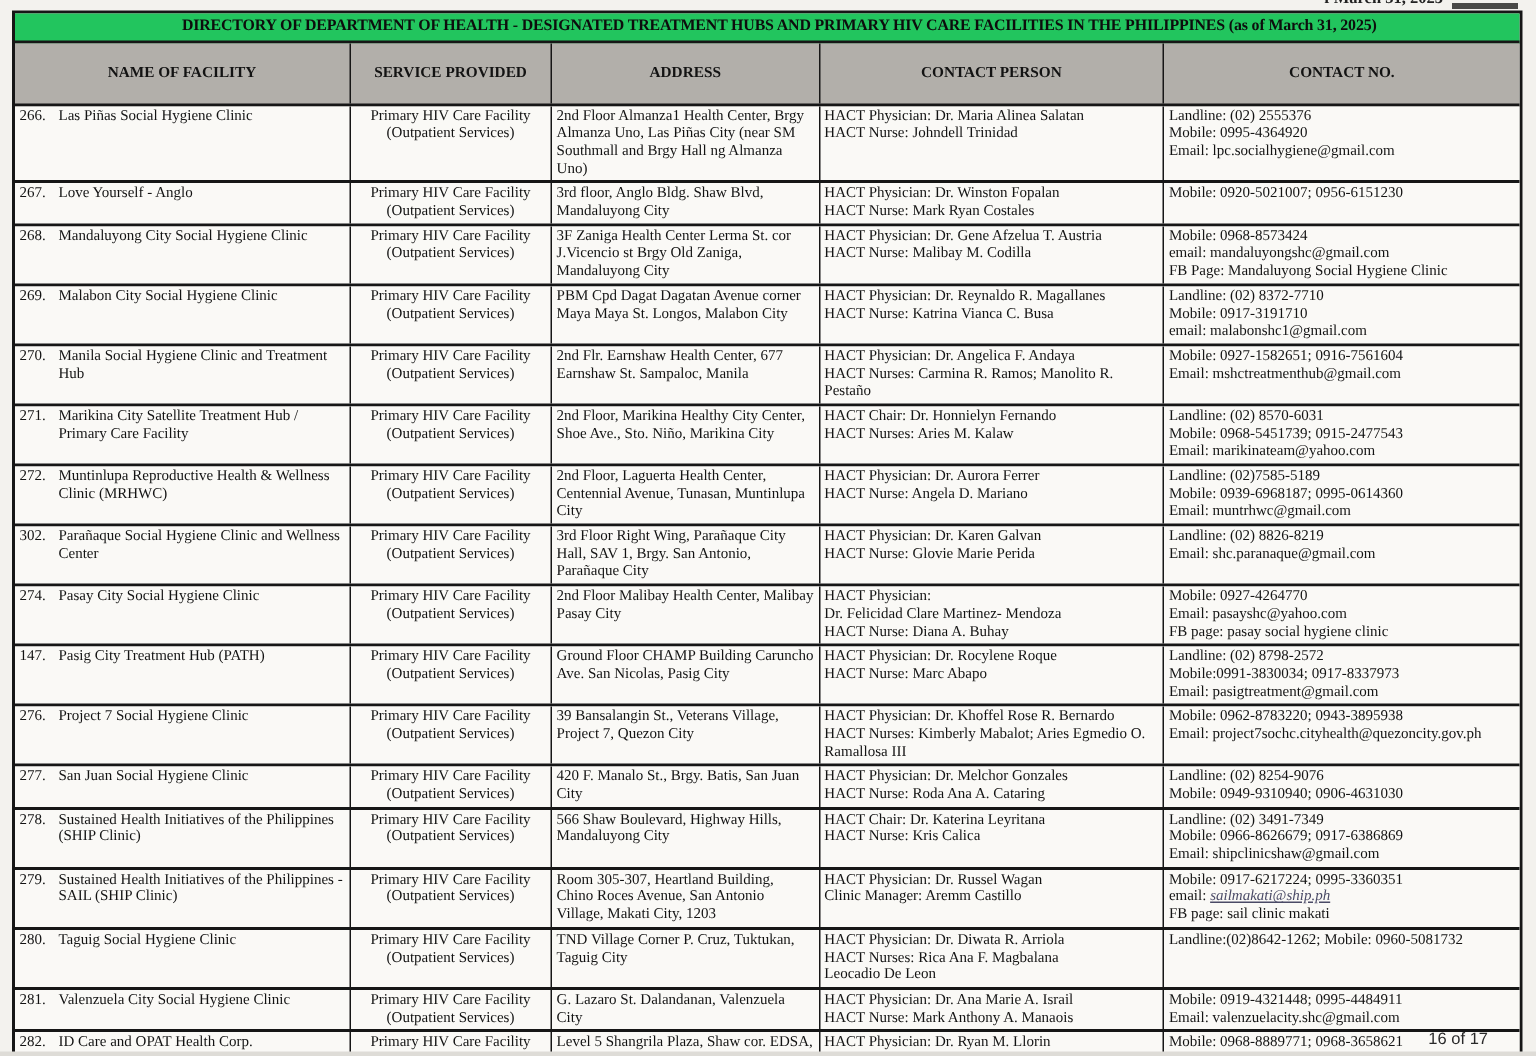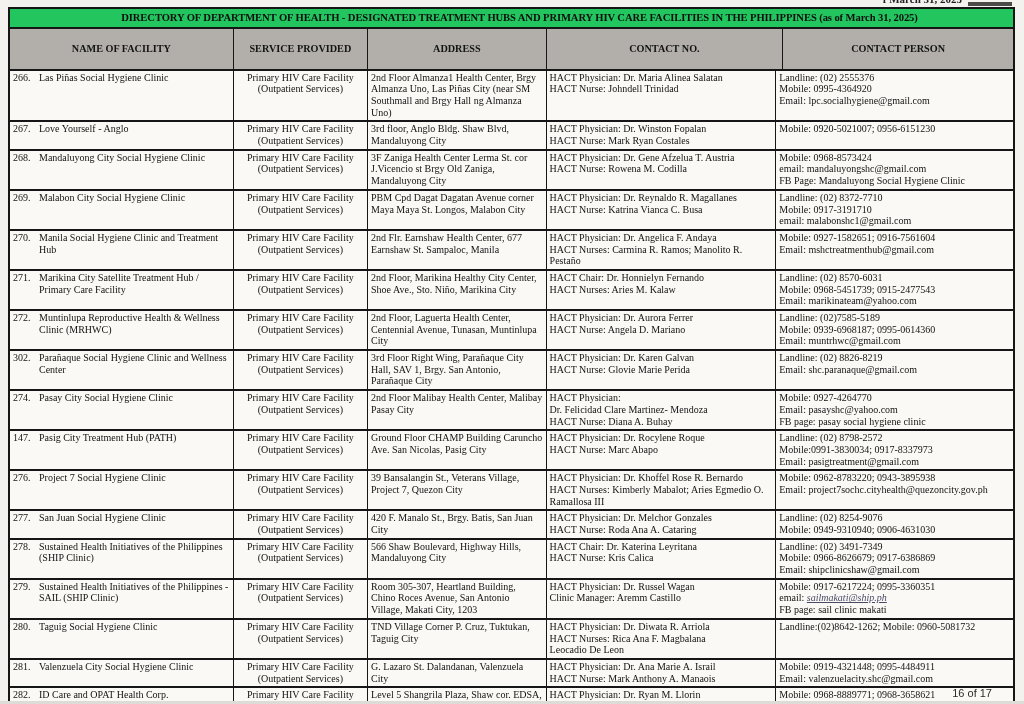--- a/index.html
+++ b/index.html
@@ -80,22 +80,22 @@
   <span class="top-cut-text">f March 31, 2025</span>
   <span class="top-bar-artifact"></span>
 </div>
 
 <div class="doc-table">
   <div class="title-band">DIRECTORY OF DEPARTMENT OF HEALTH - DESIGNATED TREATMENT HUBS AND PRIMARY HIV CARE FACILITIES IN THE PHILIPPINES (as of March 31, 2025)</div>
   <div class="cols">
     <div class="cell c-name">NAME OF FACILITY</div>
     <div class="cell c-serv">SERVICE PROVIDED</div>
     <div class="cell c-addr">ADDRESS</div>
+    <div class="cell c-pers">CONTACT PERSON</div>
     <div class="cell c-cont">CONTACT NO.</div>
-    <div class="cell c-pers">CONTACT PERSON</div>
   </div>
   <div>
       <div class="row">
         <div class="cell c-name">
           <div class="num">266.</div>
           <div class="nm">Las Piñas Social Hygiene Clinic</div>
         </div>
         <div class="cell c-serv">
           <div class="line">Primary HIV Care Facility</div>
           <div class="line">(Outpatient Services)</div>
@@ -134,21 +134,21 @@
           <div class="num">268.</div>
           <div class="nm">Mandaluyong City Social Hygiene Clinic</div>
         </div>
         <div class="cell c-serv">
           <div class="line">Primary HIV Care Facility</div>
           <div class="line">(Outpatient Services)</div>
         </div>
         <div class="cell c-addr">3F Zaniga Health Center Lerma St. cor J.Vicencio st Brgy Old Zaniga, Mandaluyong City</div>
         <div class="cell c-pers">
           <div class="line">HACT Physician: Dr. Gene Afzelua T. Austria</div>
-          <div class="line">HACT Nurse: Rowena M. Codilla</div>
+          <div class="line">HACT Nurse: Malibay M. Codilla</div>
         </div>
         <div class="cell c-cont">
           <div class="line">Mobile: 0968-8573424</div>
           <div class="line">email: mandaluyongshc@gmail.com</div>
           <div class="line">FB Page: Mandaluyong Social Hygiene Clinic</div>
         </div>
       </div>
       <div class="row">
         <div class="cell c-name">
           <div class="num">269.</div>

